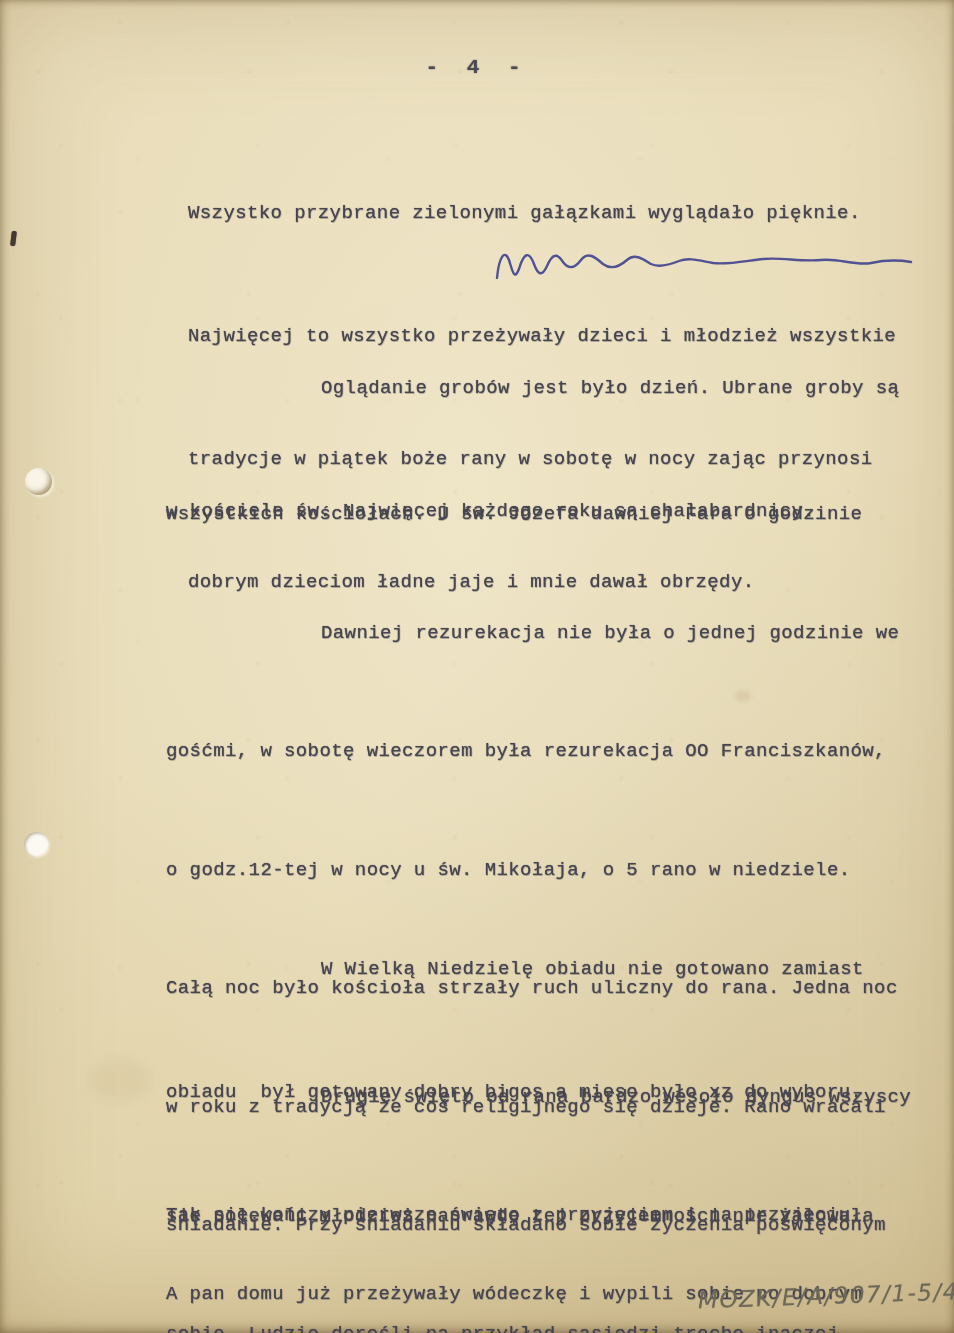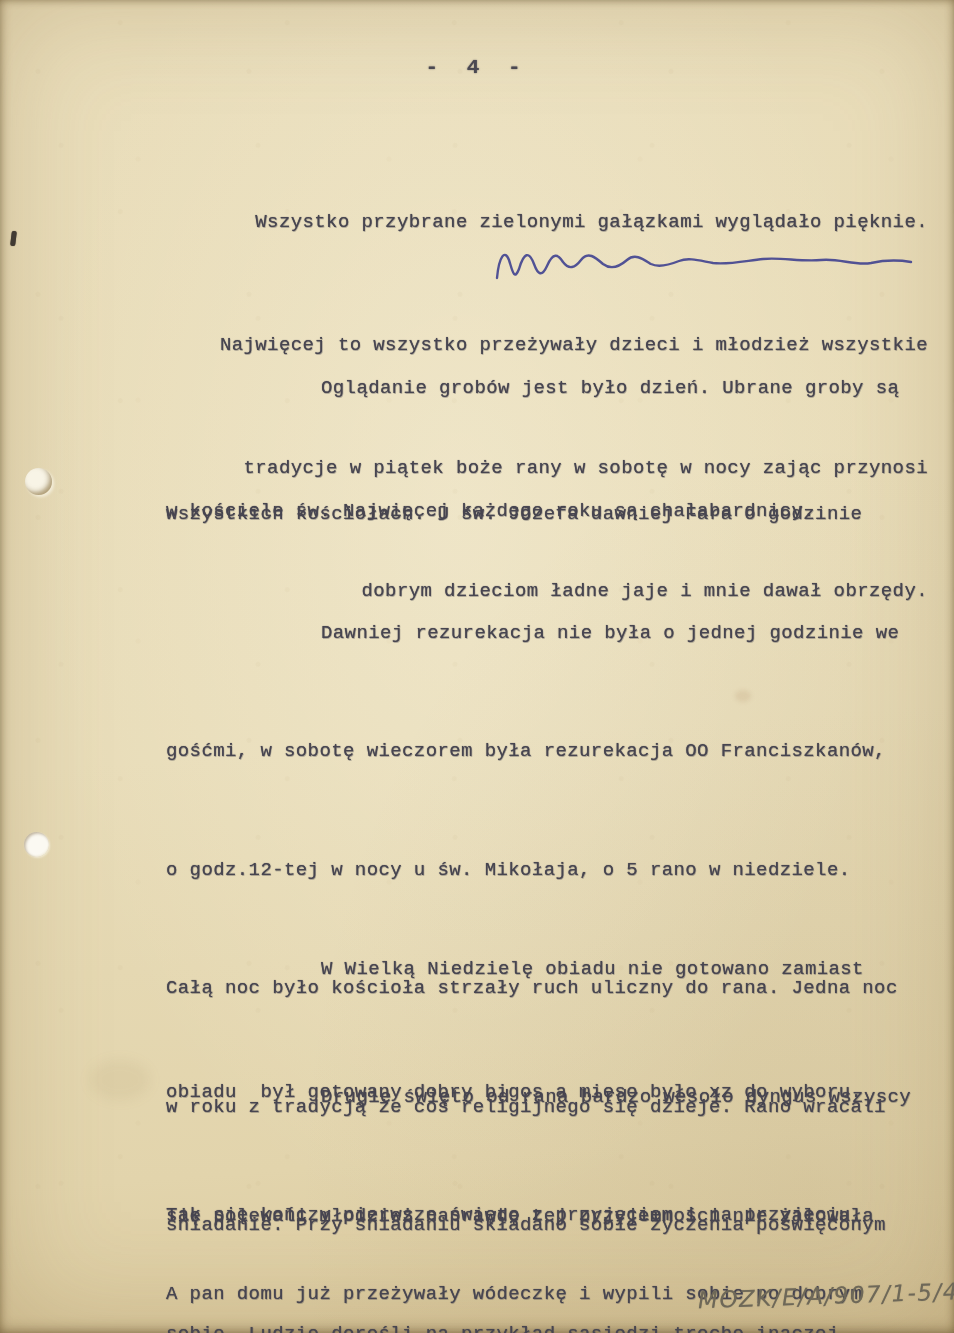--- a/index.html
+++ b/index.html
@@ -90,21 +90,21 @@
 <div class="grain"></div>
 
 <div class="pageno typed">- 4 -</div>
 
 <div class="ink-mark"></div>
 <div class="hole h1"></div>
 <div class="hole h2"></div>
 <div class="stain s1"></div>
 <div class="stain s2"></div>
 
-<div class="para p1 typed" style="top:120px;text-align:right;">
+<div class="para p1 typed" style="top:111px;">
   <div class="line">Wszystko przybrane zielonymi gałązkami wyglądało pięknie.</div>
   <div class="line">Najwięcej to wszystko przeżywały dzieci i młodzież wszystkie</div>
   <div class="line">tradycje w piątek boże rany w sobotę w nocy zając przynosi</div>
   <div class="line"><span>dobrym dzieciom ładne jaje </span><span class="struck">i mnie dawał obrzędy.</span></div>
 </div>
 
 <svg class="scribble" viewBox="0 0 440 52">
   <path d="M14,38 C16,16 22,9 26,20 C29,29 31,42 36,29 C41,12 46,11 51,24 C55,35 59,37 64,26 C70,12 75,14 80,22 C86,30 92,28 98,20 C105,11 112,17 120,24 C128,30 136,27 144,20 C152,13 160,19 168,24 C176,28 186,25 196,21 C206,17 218,21 230,23 C244,25 262,21 280,19 C298,17 318,22 338,20 C356,18 372,26 388,23 C402,20 416,20 428,22" fill="none" stroke="#3b3e8e" stroke-width="2.4" stroke-linecap="round" opacity="0.88"></path>
 </svg>
 

